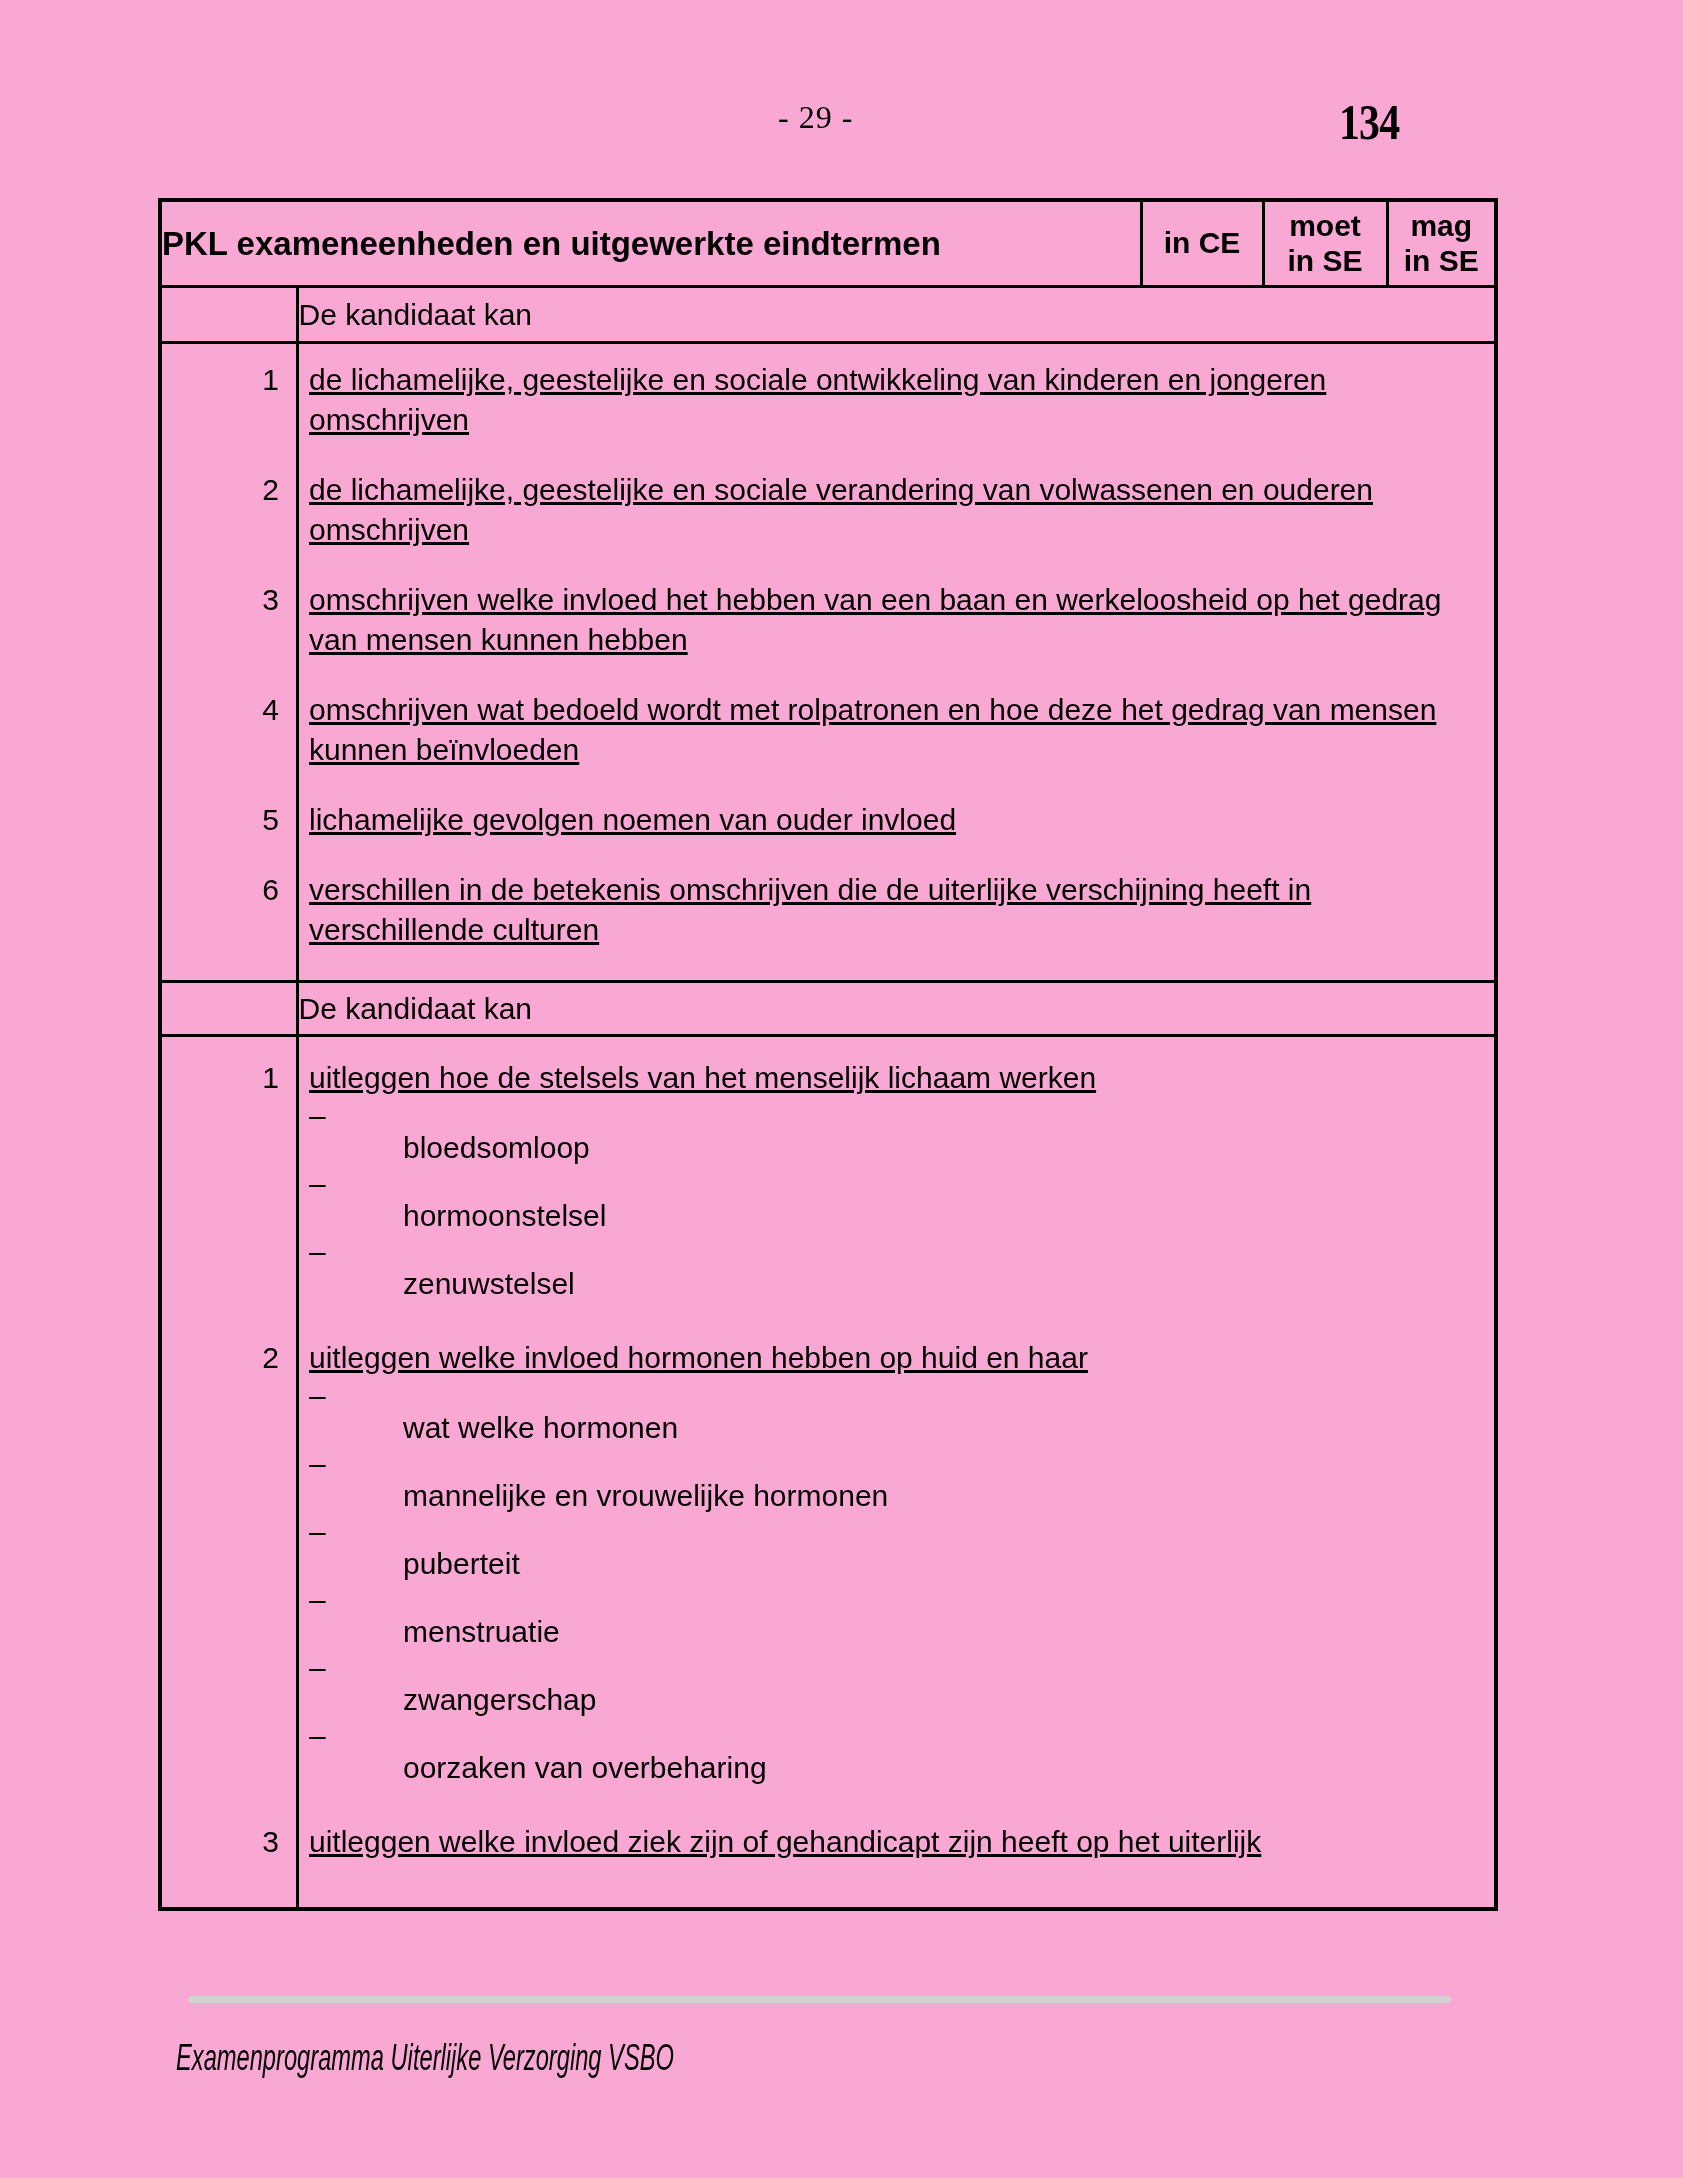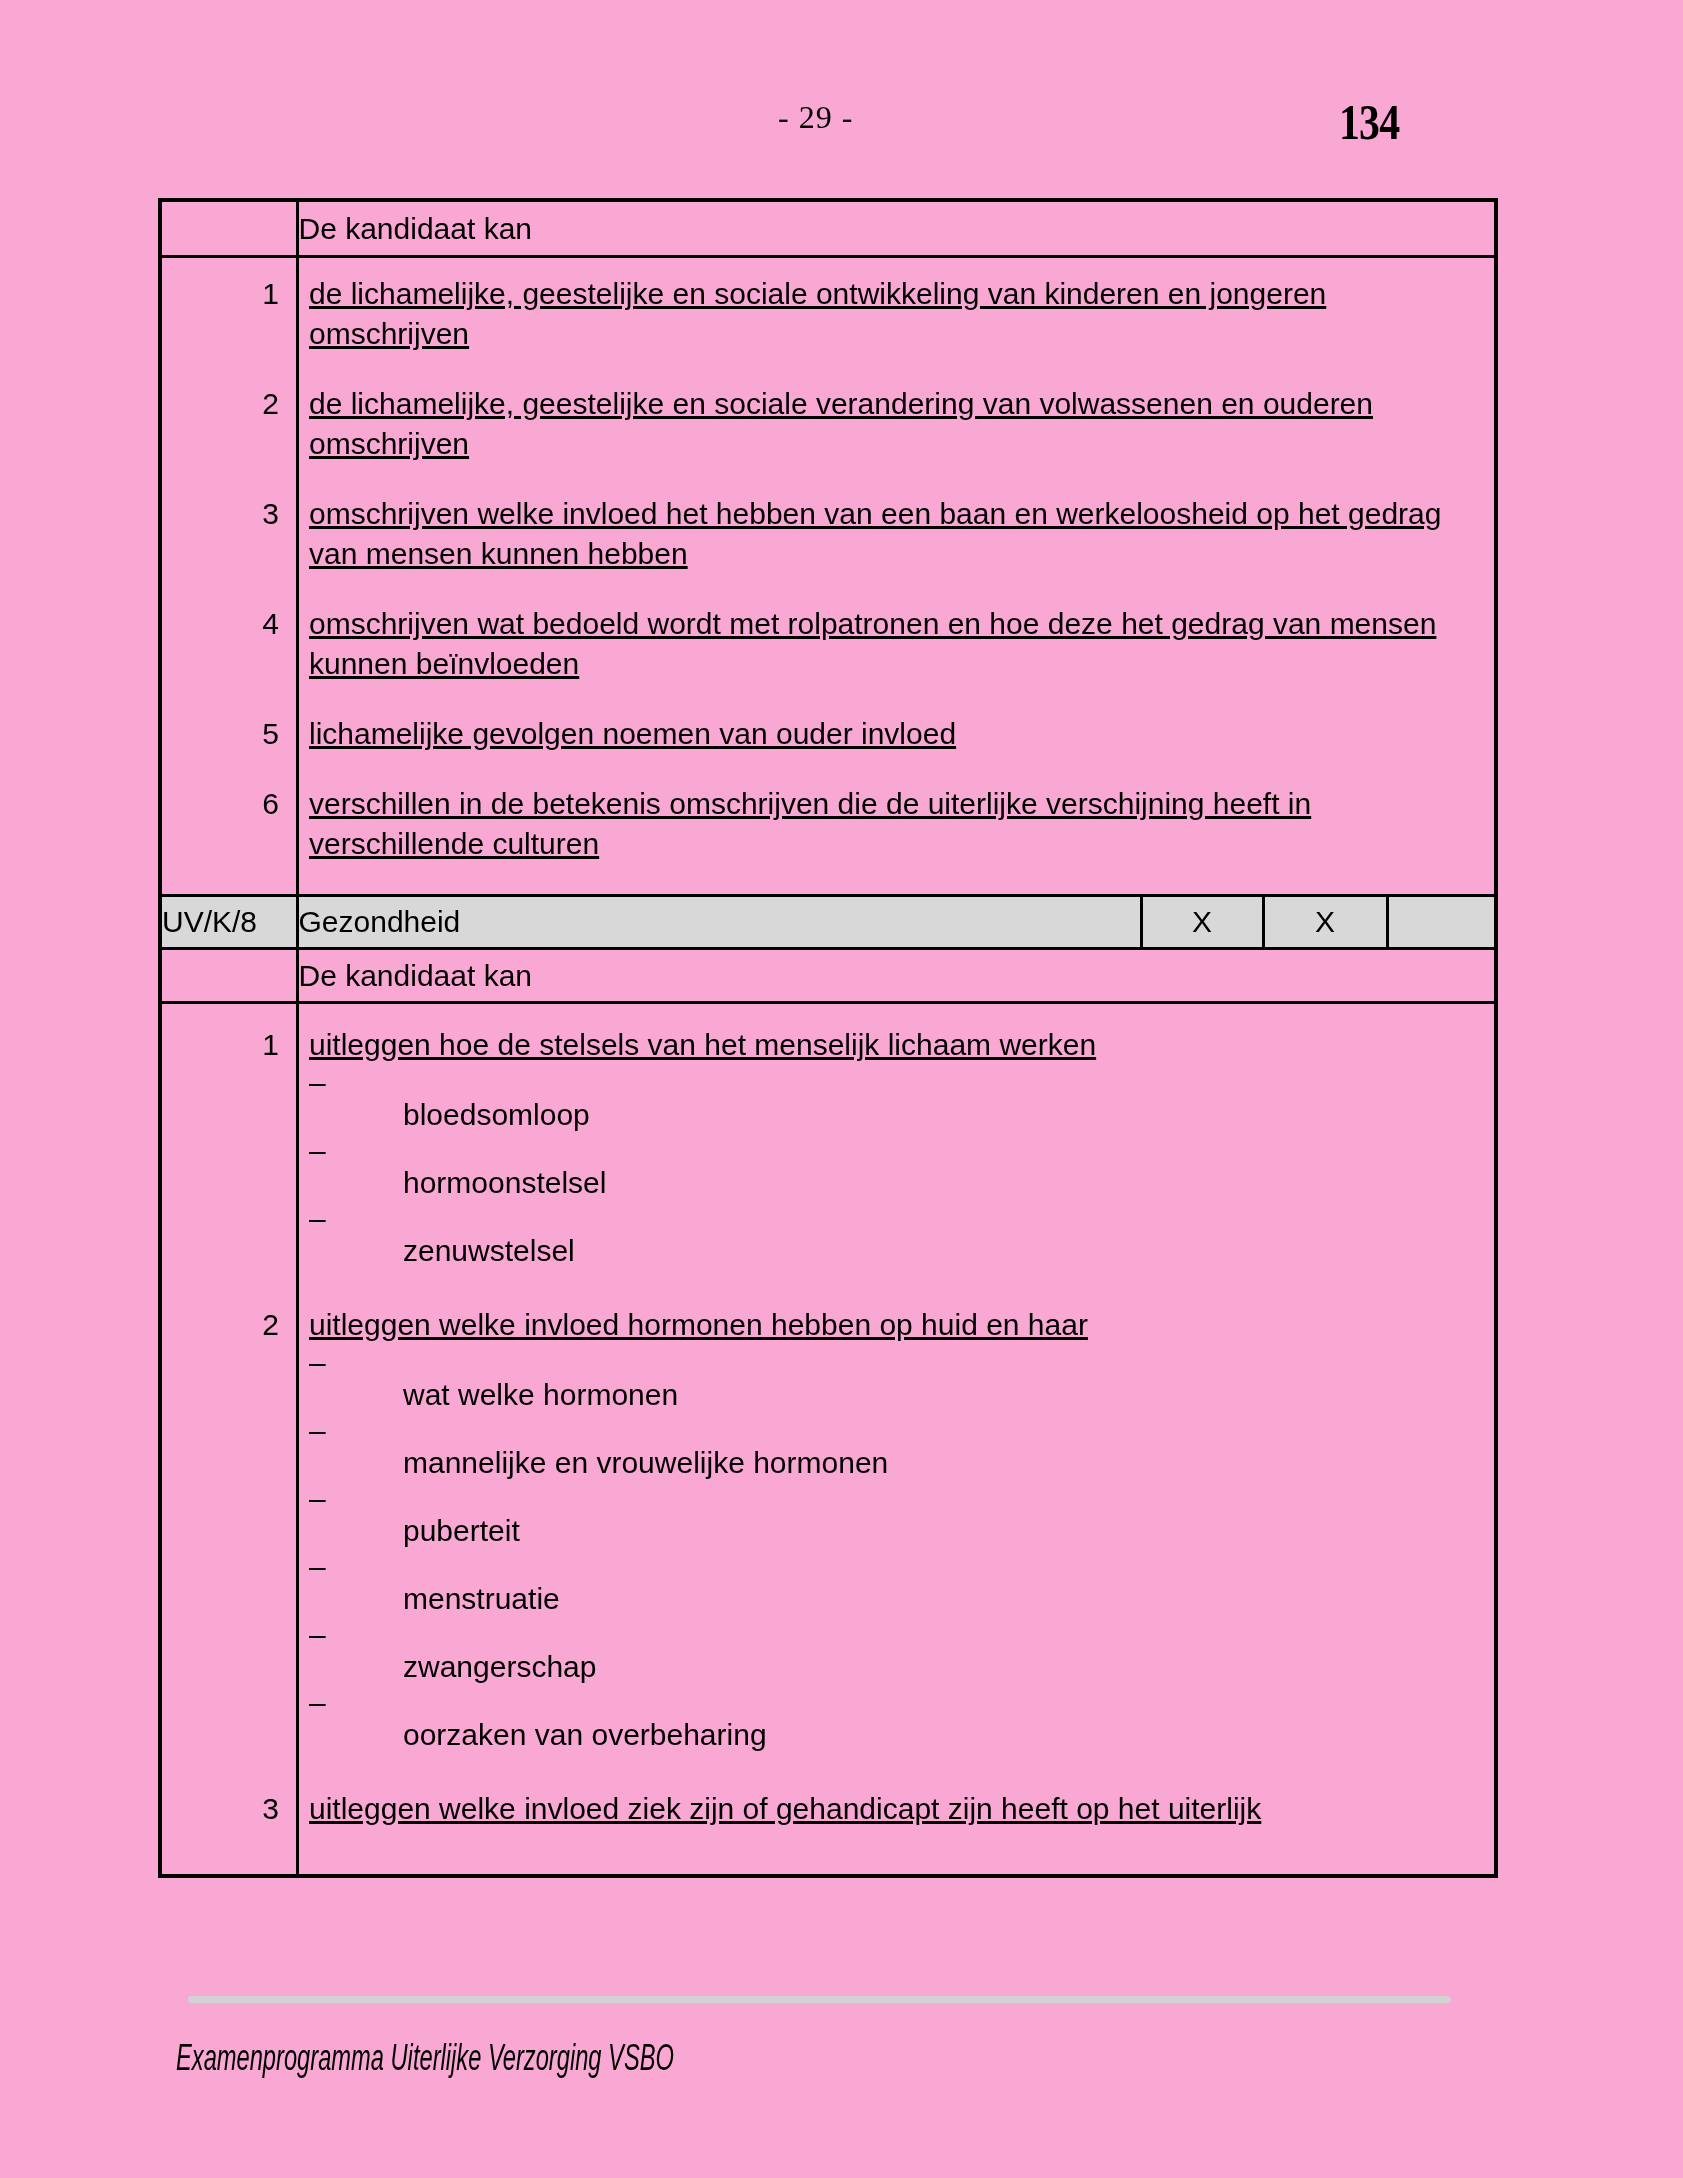--- a/index.html
+++ b/index.html
@@ -77,20 +77,28 @@
   <table class="doc-table">
     <colgroup>
       <col style="width:137px">
         <col style="width:844px">
         <col style="width:122px">
       <col style="width:124px">
         <col style="width:109px">
     </colgroup>
 
     <tbody>
+        <tr>
+      <td colspan="2" class="h-main">PKL exameneenheden en uitgewerkte eindtermen</td>
+      <td class="h-col">in CE</td>
+      <td class="h-col">moet
+in SE</td>
+      <td class="h-col">mag
+in SE</td>
+    </tr>
 
     <tr>
       <td class="empty-code-cell"></td>
       <td colspan="4" class="kan-cell">De kandidaat kan</td>
     </tr>
 
     <tr>
       <td colspan="5" class="body-cell" style="height:623px">
         <div class="vdiv"></div>
         <div class="s1">
@@ -120,27 +128,20 @@
           </div>
           <div class="item">
             <span class="num">6</span>
             <span class="txt">verschillen in de betekenis omschrijven die de uiterlijke verschijning heeft in
 verschillende culturen</span>
           </div>
         </div>
       </td>
     </tr>
 
-    <tr class="uv-row">
-      <td class="uv-code">UV/K/8</td>
-      <td class="uv-title">Gezondheid</td>
-      <td class="uv-x">X</td>
-      <td class="uv-x">X</td>
-      <td class="uv-x"></td>
-    </tr>
 
     <tr>
       <td class="empty-code-cell" style="height:51px"></td>
       <td colspan="4" class="kan-cell" style="height:51px">De kandidaat kan</td>
     </tr>
 
     <tr>
       <td colspan="5" class="body-cell" style="height:870px">
         <div class="vdiv"></div>
         <div class="s2">

